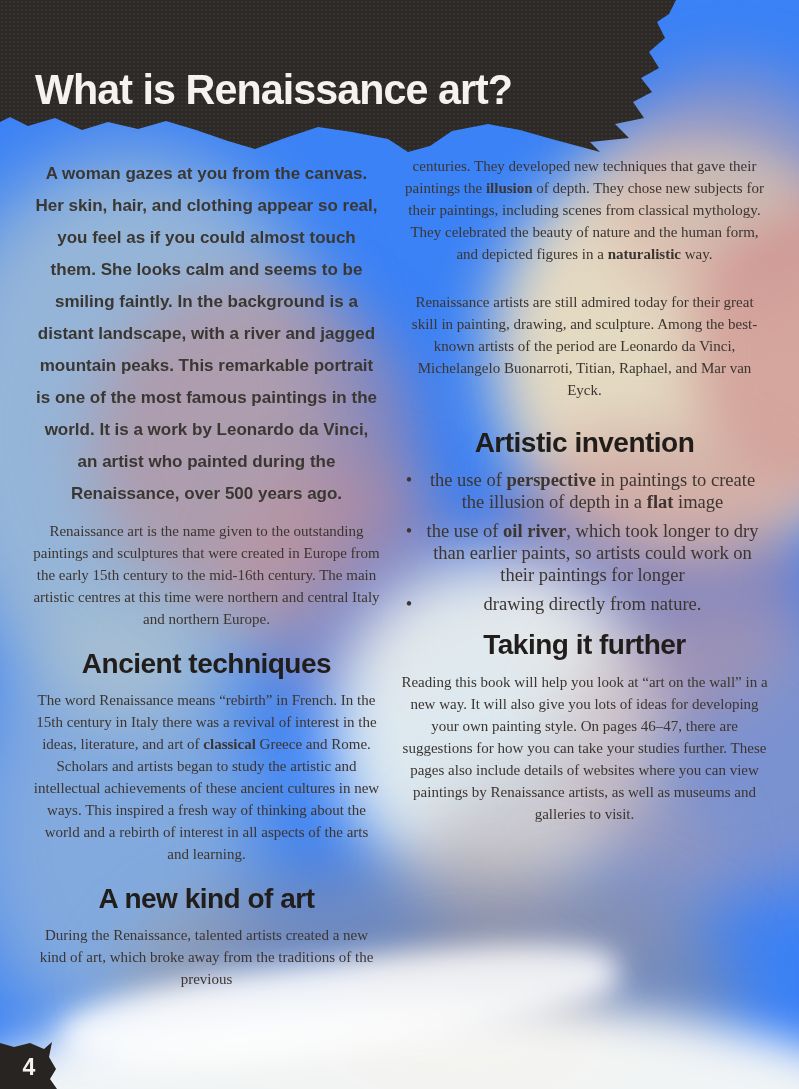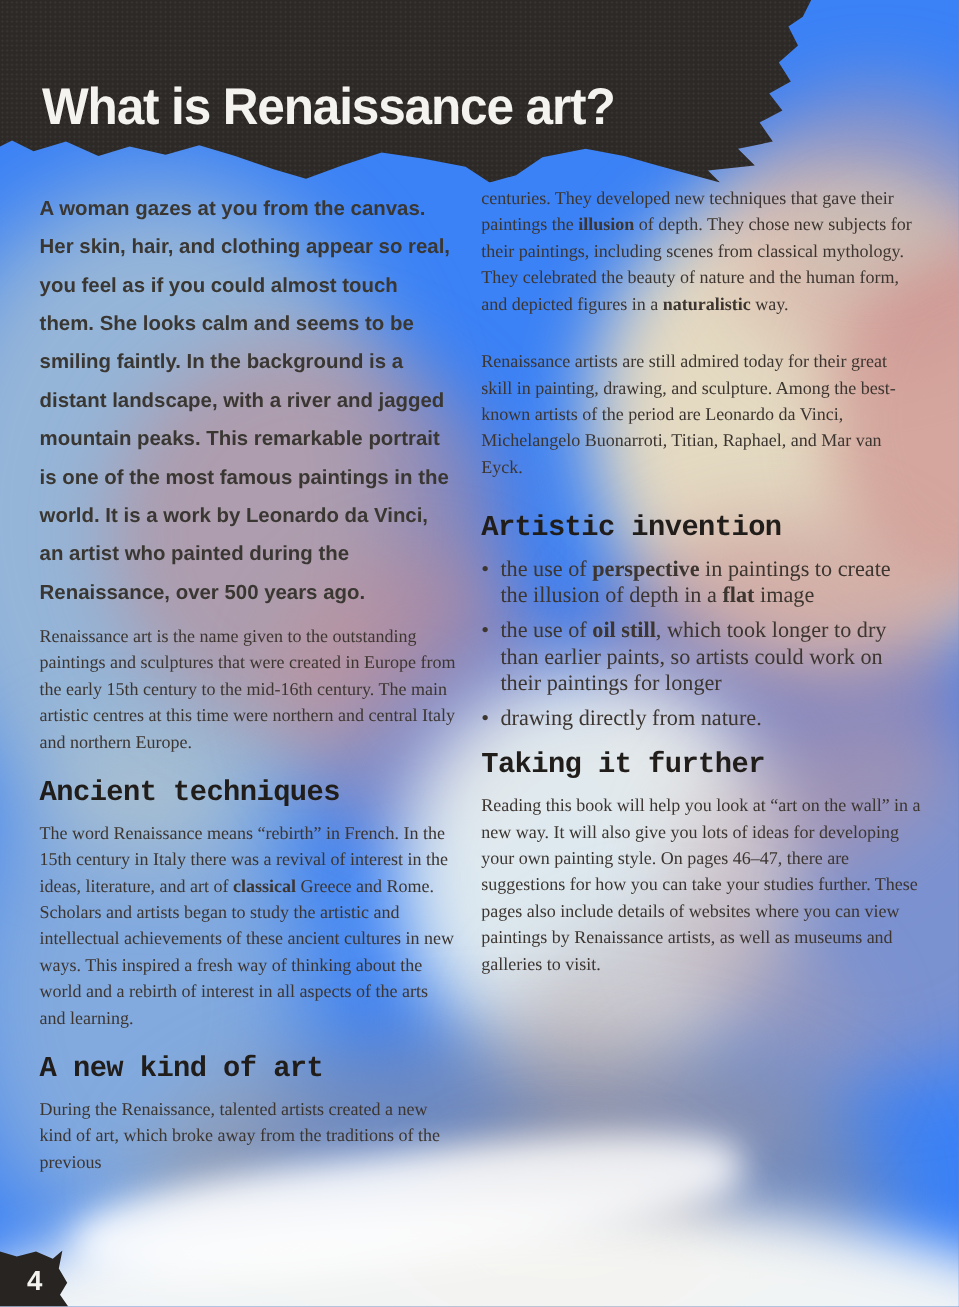--- a/index.html
+++ b/index.html
@@ -39,33 +39,33 @@
     clip-path:polygon(0 0,676px 0,669px 14px,657px 22px,665px 38px,649px 52px,659px 68px,641px 78px,652px 92px,633px 102px,644px 118px,615px 124px,629px 138px,590px 142px,600px 152px,548px 138px,520px 130px,488px 124px,452px 131px,430px 146px,408px 152px,388px 139px,352px 132px,318px 127px,285px 138px,255px 149px,228px 141px,196px 130px,166px 121px,138px 129px,108px 122px,82px 130px,55px 118px,28px 126px,10px 117px,0 122px);
   }
   .page-title{
     position:absolute;left:35px;top:36px;
     font-family:"Liberation Sans", sans-serif;
     font-weight:800;font-size:43px;letter-spacing:-1px;
     color:#f4f3ef;white-space:nowrap;
     transform:scaleX(.96);transform-origin:left;
   }
   
-  .col{position:absolute;color:#3c3530;}
+  .col{position:absolute;color:#3c3530;text-align:center;}
   .col-left {left:33px; top:158px;width:347px;}
   .col-right{left:401px;top:155px;width:367px;}
   .intro{
     font-family:"Liberation Sans", sans-serif;
     font-weight:bold;font-size:17px;line-height:32px;
     color:#3a3733;margin:0 0 10px 0;
   }
   .para{font-size:15px;line-height:22px;margin:0;}
   .col-right .para{margin-bottom:26px;}
   .sec-heading{
-    font-family:Liberation Mono, monospace;
-    font-weight:800;font-size:24px;letter-spacing:-.5px;
+    font-family:Liberation Sans, sans-serif;
+    font-weight:800;font-size:28px;letter-spacing:-.5px;
     color:#201d1a;margin:18px 0 9px 0;
   }
   .col-right .sec-heading{margin:14px 0 10px 0;}
   .bullet-list{list-style:none;margin:2px 0 0 0;padding:0;font-size:18.5px;line-height:22px;}
   .bullet-item{display:flex;margin:0 0 7px 0;}
   .bullet-marker{flex:0 0 16px;}
   .bullet-text{flex:1;}
   b{font-weight:bold;}
   
   .page-num-box{
@@ -120,21 +120,21 @@
     <p class="para"><span>centuries. They developed new techniques that gave their paintings the </span><b>illusion</b><span> of depth. They chose new subjects for their paintings, including scenes from classical mythology. They celebrated the beauty of nature and the human form, and depicted figures in a </span><b>naturalistic</b><span> way.</span></p>
     <p class="para"><span>Renaissance artists are still admired today for their great skill in painting, drawing, and sculpture. Among the best-known artists of the period are Leonardo da Vinci, Michelangelo Buonarroti, Titian, Raphael, and Mar van Eyck.</span></p>
     <h2 class="sec-heading">Artistic invention</h2>
     <ul class="bullet-list">
       <li class="bullet-item">
         <span class="bullet-marker">•</span>
         <span class="bullet-text"><span>the use of </span><b>perspective</b><span> in paintings to create the illusion of depth in a </span><b>flat</b><span> image</span></span>
       </li>
       <li class="bullet-item">
         <span class="bullet-marker">•</span>
-        <span class="bullet-text"><span>the use of </span><b>oil still</b><span>, which took longer to dry than earlier paints, so artists could work on their paintings for longer</span></span>
+        <span class="bullet-text"><span>the use of </span><b>oil river</b><span>, which took longer to dry than earlier paints, so artists could work on their paintings for longer</span></span>
       </li>
       <li class="bullet-item">
         <span class="bullet-marker">•</span>
         <span class="bullet-text"><span>drawing directly from nature.</span></span>
       </li>
     </ul>
     <h2 class="sec-heading">Taking it further</h2>
     <p class="para"><span>Reading this book will help you look at “art on the wall” in a new way. It will also give you lots of ideas for developing your own painting style. On pages 46–47, there are suggestions for how you can take your studies further. These pages also include details of websites where you can view paintings by Renaissance artists, as well as museums and galleries to visit.</span></p>
   </div>
 

